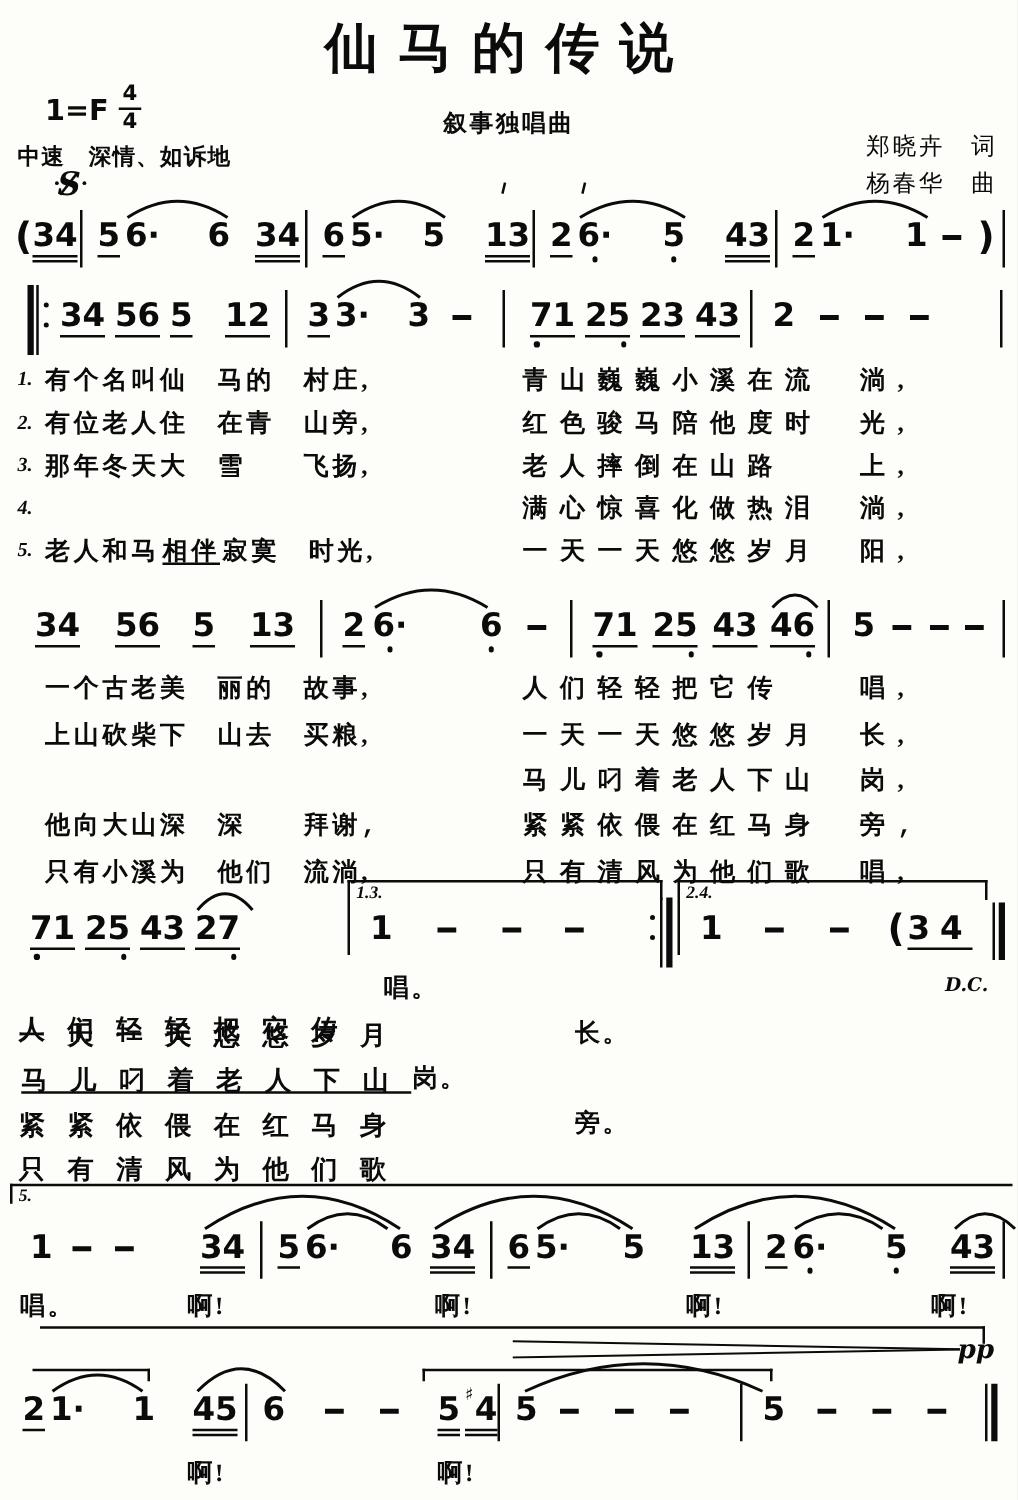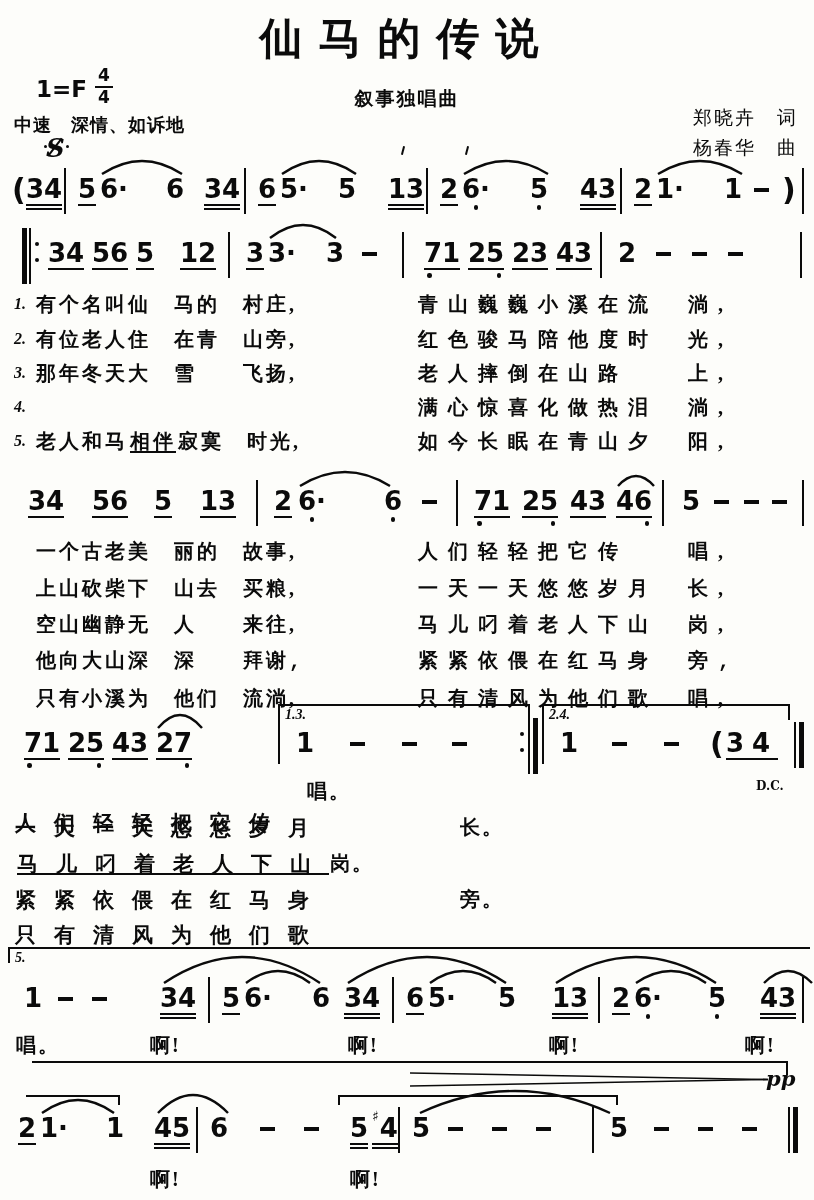--- a/index.html
+++ b/index.html
@@ -44,21 +44,21 @@
   .rgrp i{position:absolute;background:#0b0b0b;}
   
   .lyric-row{position:absolute;left:0;width:814px;height:30px;}
   .ly{position:absolute;top:0;font-size:20px;font-weight:700;white-space:pre;line-height:1.15;}
   .la{letter-spacing:3px;}
   .lb{letter-spacing:10px;}
   .lc{letter-spacing:18px;font-size:21px;}
   .ldn{letter-spacing:2px;}
   .ln{font-style:italic;font-size:16px;font-weight:700;top:2px;font-family:"Liberation Serif",serif;}
   .lyu{text-decoration:underline;text-underline-offset:3px;text-decoration-thickness:1.5px;}
-  .dc{font-weight:700;font-size:12px;font-family:"DejaVu Serif",serif;letter-spacing:0;}
+  .dc{font-style:italic;font-weight:700;font-size:15px;font-family:"DejaVu Serif",serif;letter-spacing:0;}
   #pp{position:absolute;left:766px;top:1066px;font-size:21px;font-weight:700;font-style:italic;
       font-family:"DejaVu Serif",serif;}
   
   .dline{position:absolute;height:2px;background:#0b0b0b;}
   .dline i{position:absolute;top:0;width:2px;background:#0b0b0b;}
   .tick{position:absolute;width:2px;height:9px;background:#0b0b0b;transform:rotate(14deg);}
 </style>
 </head>
 <body>
 
@@ -505,32 +505,31 @@
       </div>
       <div class="lyric-row" style="top: 396px;">
         <span class="ly ln" style="left: 14px;">4.</span>
         <span class="ly lb" style="left: 418px;">满心惊喜化做热泪　淌,</span>
       </div>
       <div class="lyric-row" style="top: 430px;">
         <span class="ly ln" style="left: 14px;">5.</span>
         <span class="ly la" style="left: 36px;">老人和马</span>
         <span class="ly la lyu" style="left: 130px;">相伴</span>
         <span class="ly la" style="left: 178px;">寂寞　时光,</span>
-        <span class="ly lb" style="left: 418px;">如今长眠在青山夕　阳,</span>
+        <span class="ly lb" style="left: 418px;">一天一天悠悠岁月　阳,</span>
       </div>
       <div class="lyric-row" style="top: 540px;">
         <span class="ly la" style="left: 36px;">一个古老美　丽的　故事,</span>
         <span class="ly lb" style="left: 418px;">人们轻轻把它传　　唱,</span>
       </div>
       <div class="lyric-row" style="top: 577px;">
         <span class="ly la" style="left: 36px;">上山砍柴下　山去　买粮,</span>
         <span class="ly lb" style="left: 418px;">一天一天悠悠岁月　长,</span>
       </div>
       <div class="lyric-row" style="top: 613px;">
-        <span class="ly la" style="left: 36px;">空山幽静无　人　　来往,</span>
         <span class="ly lb" style="left: 418px;">马儿叼着老人下山　岗,</span>
       </div>
       <div class="lyric-row" style="top: 650px; font-family: Liberation Mono, monospace;">
         <span class="ly la" style="left: 36px;">他向大山深　深　　拜谢,</span>
         <span class="ly lb" style="left: 418px;">紧紧依偎在红马身　旁,</span>
       </div>
       <div class="lyric-row" style="top: 687px;">
         <span class="ly la" style="left: 36px;">只有小溪为　他们　流淌,</span>
         <span class="ly lb" style="left: 418px;">只有清风为他们歌　唱,</span>
       </div>

